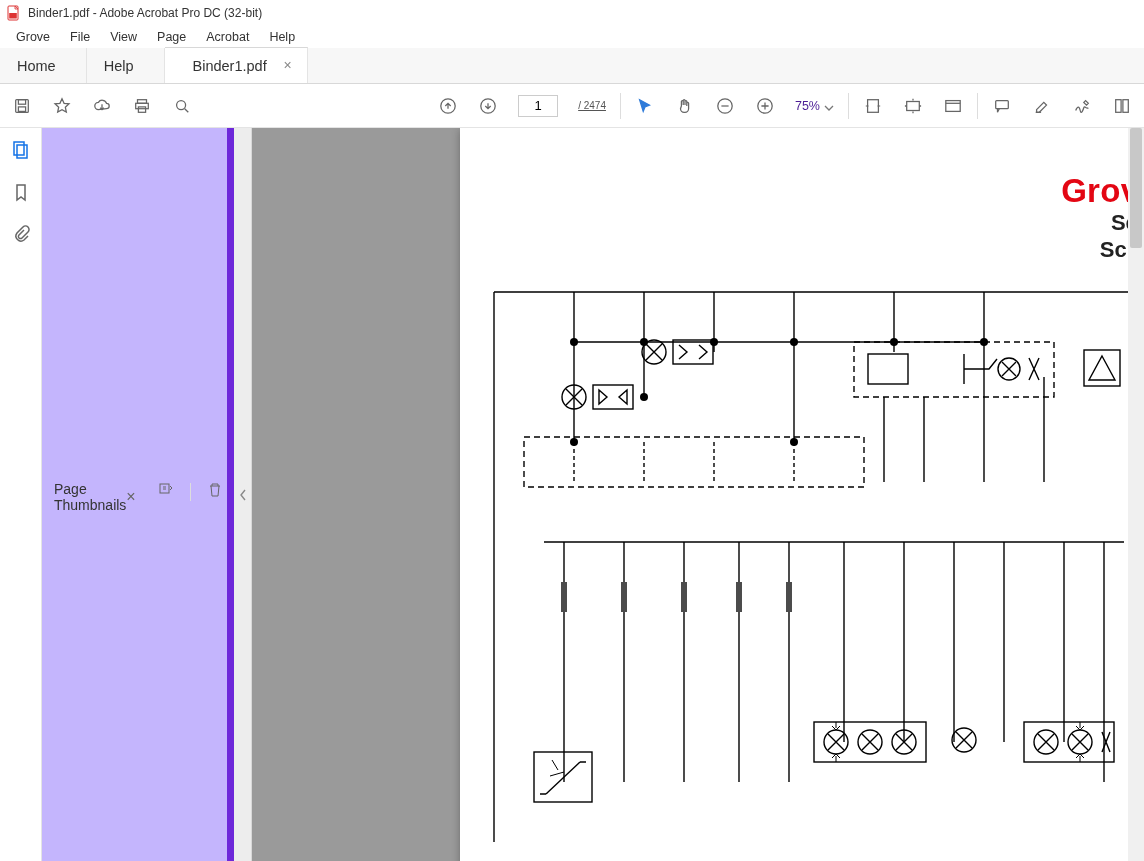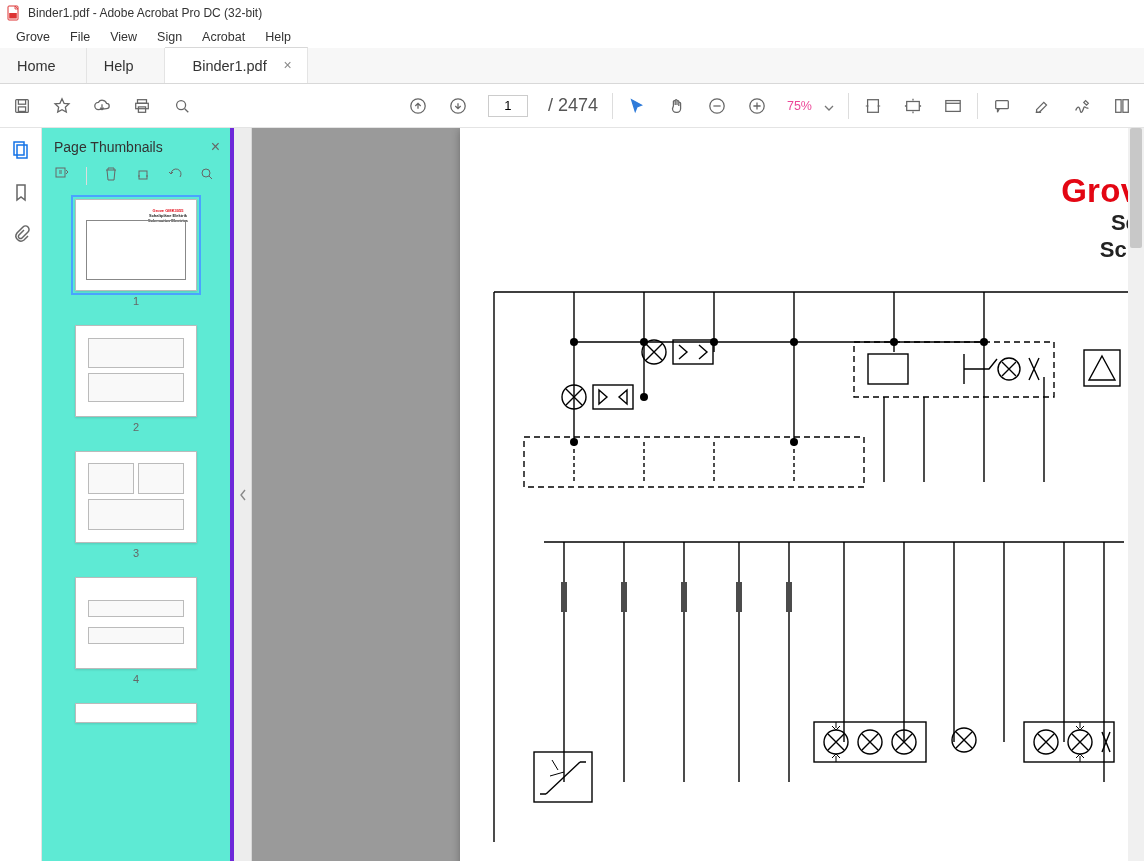--- a/index.html
+++ b/index.html
@@ -23,30 +23,30 @@
 
 
 .toolbar { height:44px; display:flex; align-items:center; padding:0 12px; background:#fff; border-bottom:1px solid #e4e4e4; }
 .toolbar .grp { display:flex; align-items:center; gap:20px; }
 .tb-ico { width:20px; height:20px; display:flex; align-items:center; justify-content:center; cursor:pointer; color:#555; }
 .tb-ico svg { stroke:#666; fill:none; stroke-width:1.4; }
 .toolbar .spacer { flex:1; }
 .toolbar .sep { width:1px; height:26px; background:#ddd; margin:0 14px; }
 .page-ctrl { display:flex; align-items:center; gap:10px; }
 .page-ctrl input { width:40px; height:22px; text-align:center; border:1px solid #ccc; font-size:13px; }
-.page-ctrl .meta { color:#555; font-size:18px; }
-.zoom-sel { display:flex; align-items:flex-end; gap:12px; font-size:12.5px; color:#ec4899; cursor:pointer; }
+.page-ctrl .meta { color:#555; font-size:10px;text-decoration:underline; }
+.zoom-sel { display:flex; align-items:flex-end; gap:4px; font-size:12.5px; color:#4c1d95; cursor:pointer; }
 
 
 .main { display:flex; height:calc(861px - 26px - 22px - 36px - 44px); }
 
 .rail { width:42px; background:#fff; border-right:1px solid #e4e4e4; display:flex; flex-direction:column; align-items:center; padding-top:12px; gap:22px; }
 .rail .rail-ico { width:20px; height:20px; cursor:pointer; color:#555; display:flex; }
 
-.side-panel { width:192px; background:#5eead4; border-right:4px solid #6d28d9; display:flex; flex-direction:column; }
+.side-panel { width:192px; background:#c4b5fd; border-right:7px solid #6d28d9; display:flex; }
 .side-head { display:flex; align-items:center; justify-content:space-between; padding:10px 10px 6px 12px; }
 .side-head .lbl { font-size:14px; }
 .side-head .x { font-size:16px; color:#666; cursor:pointer; }
 .side-tools { display:flex; align-items:center; gap:16px; padding:4px 10px 10px 12px; color:#555; }
 .side-tools .sep2 { width:1px; height:18px; background:#ddd; }
 
 .thumbs { flex:1; overflow:hidden; padding:4px 8px; }
 .thumb-item { margin-bottom:18px; text-align:center; }
 .thumb-box { width:122px; height:92px; border:1px solid #bbb; margin:0 auto 4px; background:#fff; position:relative; padding:6px; box-shadow:0 1px 2px rgba(0,0,0,.12); }
 .thumb-item.active .thumb-box { outline:2px solid #4aa3ff; outline-offset:2px; }
@@ -89,21 +89,21 @@
         <path d="M9 1 L12 4 L9 4 Z" fill="#eee" stroke="#d33" stroke-width=".8"></path>
       </svg>
   </span>
   <span class="title-text">Binder1.pdf - Adobe Acrobat Pro DC (32-bit)</span>
 </div>
 
 <div class="menu-bar">
   <span>Grove</span>
   <span>File</span>
   <span>View</span>
-  <span>Sign</span>
+  <span>Page</span>
   <span>Acrobat</span>
   <span>Help</span>
 </div>
 
 <div class="tab-bar">
   <div class="tab home">Home</div>
   <div class="tab tools">Help</div>
   <div class="tab doc">
     <span>Binder1.pdf</span>
     <span class="close">×</span>

